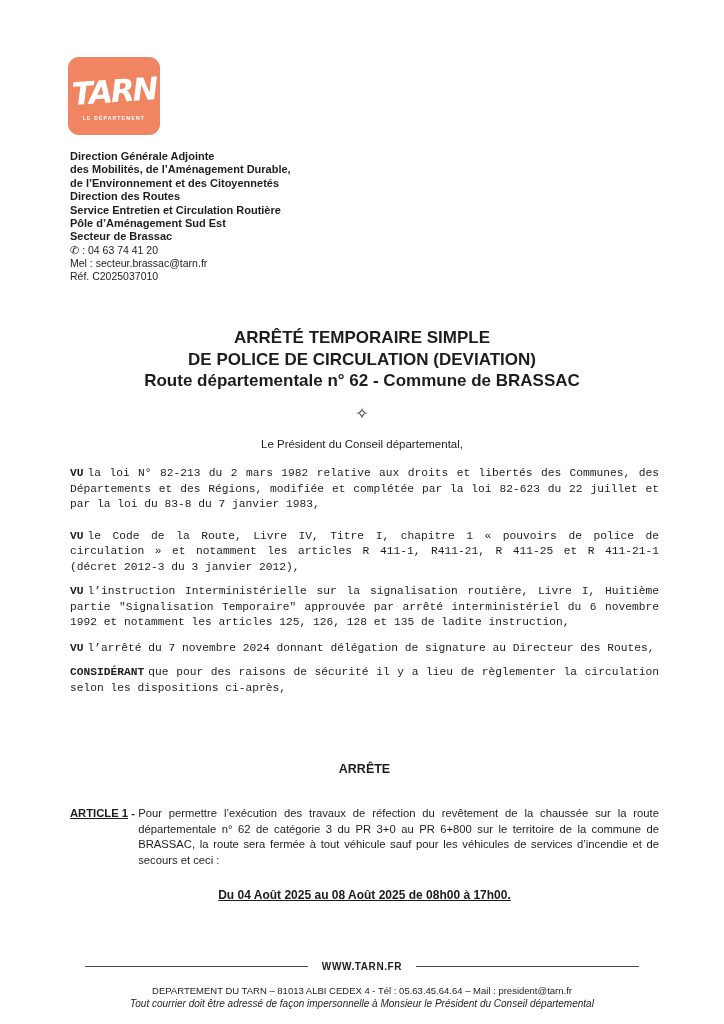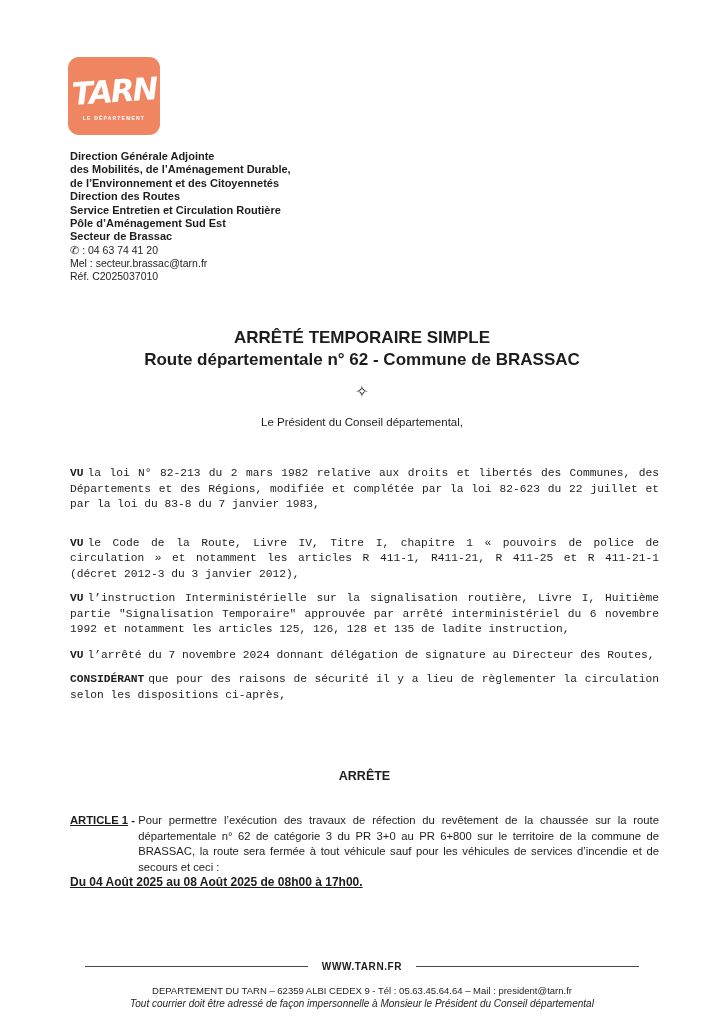--- a/index.html
+++ b/index.html
@@ -36,30 +36,30 @@
   
   .title-block { position:absolute; left:0; right:0; top:327px; text-align:center; }
   .title-line { font-size:17px; font-weight:bold; line-height:21.5px;text-align:center; }
   .ornament { margin-top:12px; font-size:16px; color:#1d1d1d; }
   .salutation { margin-top:15px; font-size:11.5px; }
 
   
   .body-block { position:absolute; left:70px; top:466px; width:589px; }
   .para { font-size:11.25px; line-height:15.5px; text-align:justify;font-family:Liberation Mono, monospace; }
   .plead { font-weight:bold; margin-right:4px; }
-  .mt-p2 { margin-top:23px; }
+  .mt-p2 { margin-top:16px; }
   .mt-p3 { margin-top:9px; }
   .mt-p4 { margin-top:10px; }
   .mt-considerant { margin-top:9px; }
   .decree-heading { margin-top:66px; text-align:center; font-size:12.5px; font-weight:bold; }
   .article-row { margin-top:30px; display:flex; align-items:flex-start; font-size:11.25px; line-height:15.5px; }
   .article-label { font-weight:bold; text-decoration:underline; white-space:nowrap; }
   .article-sep { white-space:pre; font-weight:bold; }
   .article-text { flex:1; text-align:justify; }
-  .dates-line { margin-top:0; font-size:12px; font-weight:bold; text-decoration:underline; }
+  .dates-line { margin-top:20px; text-align:center; font-size:12px; font-weight:bold; text-decoration:underline; }
 
   
   .footer { position:absolute; left:85px; right:85px; bottom:14px; }
   .website-row { display:flex; align-items:center; }
   .footer-rule { flex:1; height:0; border-top:1px solid #4a4a4a; }
   .website-label { padding:0 14px; font-size:10px; font-weight:bold; letter-spacing:0.6px; }
   .footer-address { margin-top:12px; text-align:center; font-size:9.5px; line-height:13px; }
   .footer-notice { text-align:center; font-size:10px; line-height:13px; font-style:italic; }
 </style>
 </head>
@@ -83,20 +83,21 @@
     <div class="contact-line">
       <span class="phone-glyph">✆</span>
       <span>: 04 63 74 41 20</span>
     </div>
     <div class="contact-line">Mel : secteur.brassac@tarn.fr</div>
     <div class="contact-line">Réf. C2025037010</div>
   </div>
 
   <div class="title-block">
     <div class="title-line">ARRÊTÉ TEMPORAIRE SIMPLE</div>
+    <div class="title-line">DE POLICE DE CIRCULATION (DEVIATION)</div>
     <div class="title-line">Route départementale n° 62 - Commune de BRASSAC</div>
     <div class="ornament">✧</div>
     <div class="salutation">Le Président du Conseil départemental,</div>
   </div>
 
   <div class="body-block">
 
     <p class="para"><span class="plead">VU</span><span>la loi N° 82-213 du 2 mars 1982 relative aux droits et libertés des Communes, des Départements et des Régions, modifiée et complétée par la loi 82-623 du 22 juillet et par la loi du 83-8 du 7 janvier 1983,</span></p>
 
     <p class="para mt-p2"><span class="plead">VU</span><span>le Code de la Route, Livre IV, Titre I, chapitre 1 « pouvoirs de police de circulation » et notamment les articles R 411-1, R411-21, R 411-25 et R 411-21-1 (décret 2012-3 du 3 janvier 2012),</span></p>
@@ -117,17 +118,17 @@
 
     <div class="dates-line">Du 04 Août 2025 au 08 Août 2025 de 08h00 à 17h00.</div>
   </div>
 
   <div class="footer">
     <div class="website-row">
       <div class="footer-rule"></div>
       <div class="website-label">WWW.TARN.FR</div>
       <div class="footer-rule"></div>
     </div>
-    <div class="footer-address">DEPARTEMENT DU TARN – 62359 ALBI CEDEX 9 - Tél : 05.63.45.64.64 – Mail : president@tarn.fr</div>
+    <div class="footer-address">DEPARTEMENT DU TARN – 81013 ALBI CEDEX 4 - Tél : 05.63.45.64.64 – Mail : president@tarn.fr</div>
     <div class="footer-notice">Tout courrier doit être adressé de façon impersonnelle à Monsieur le Président du Conseil départemental</div>
   </div>
 
 </div>
 
 </body></html>

